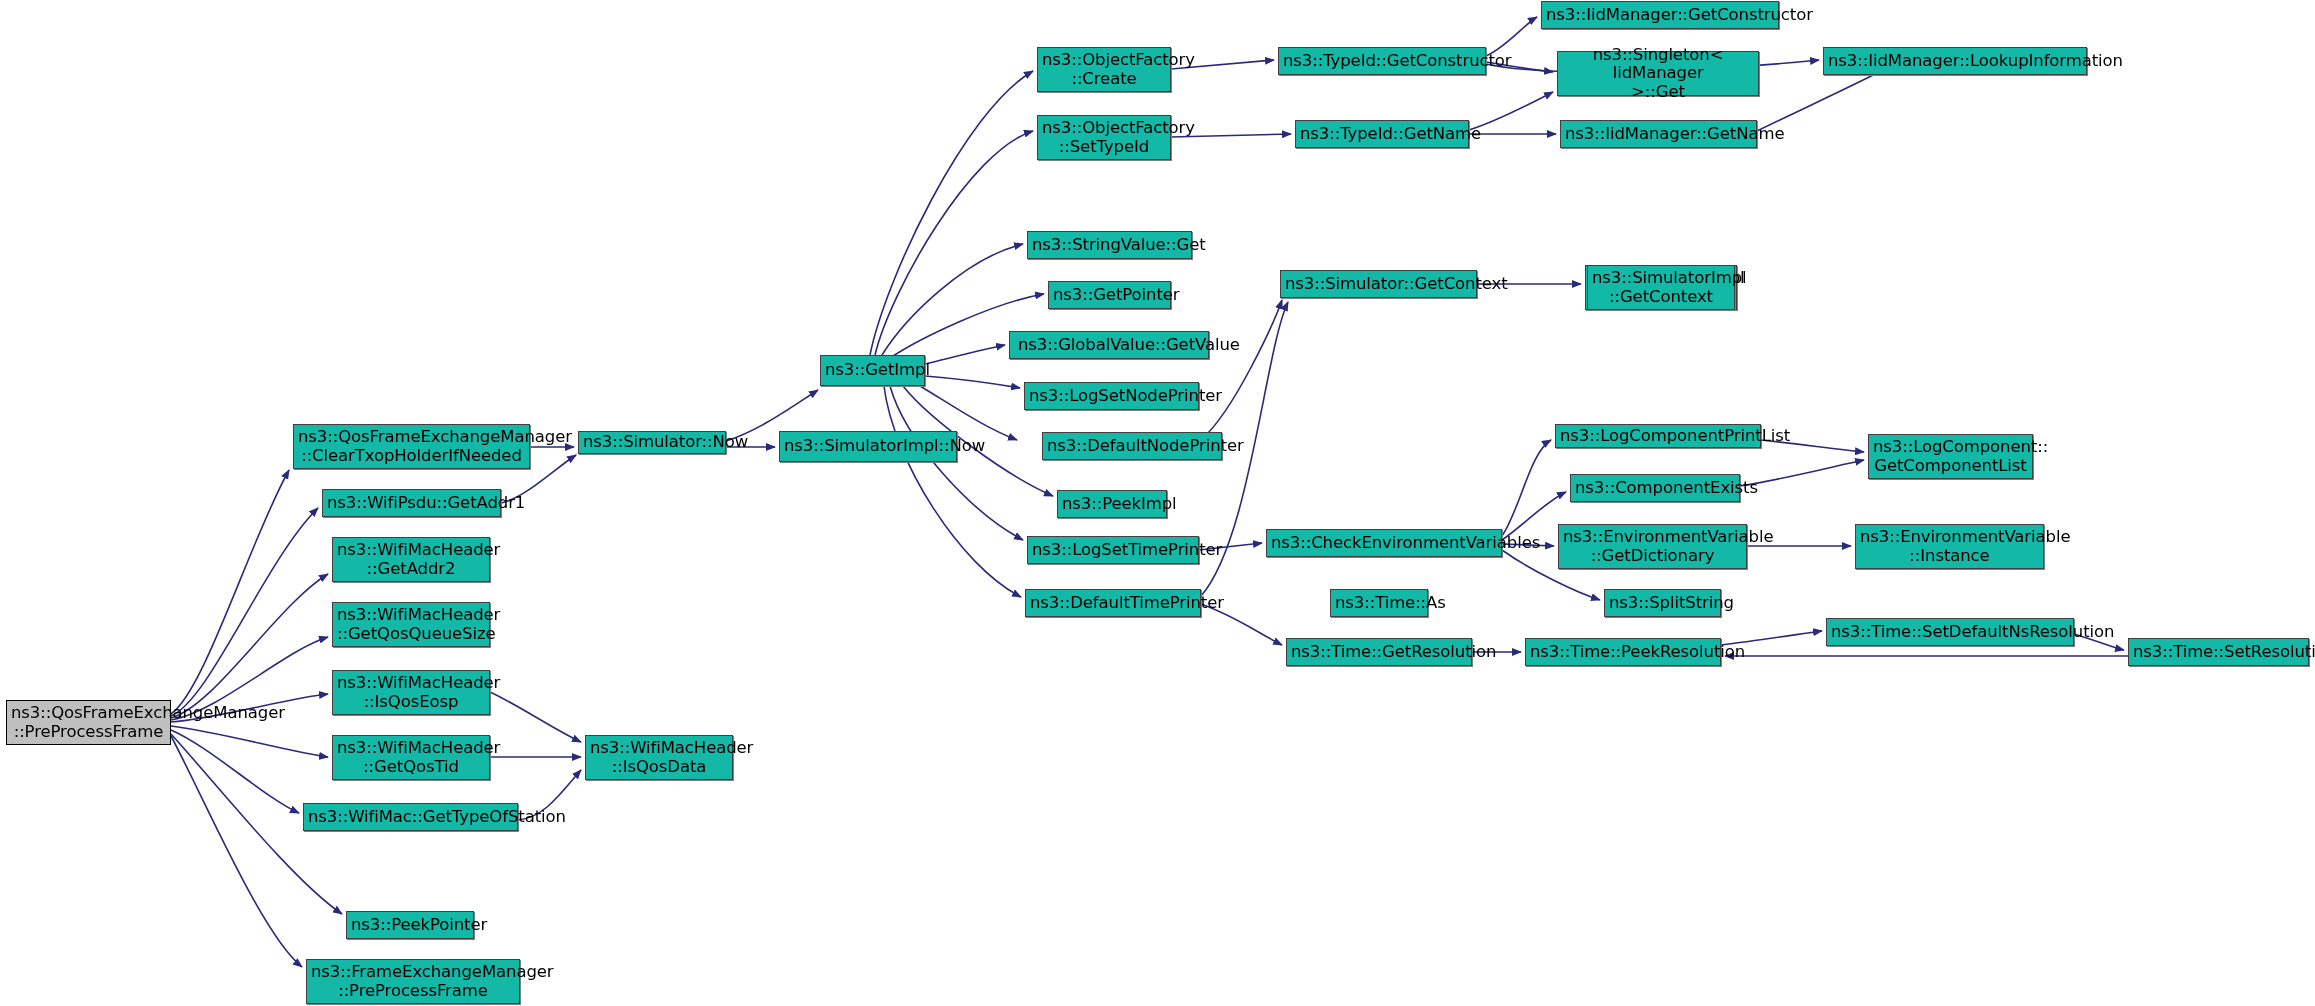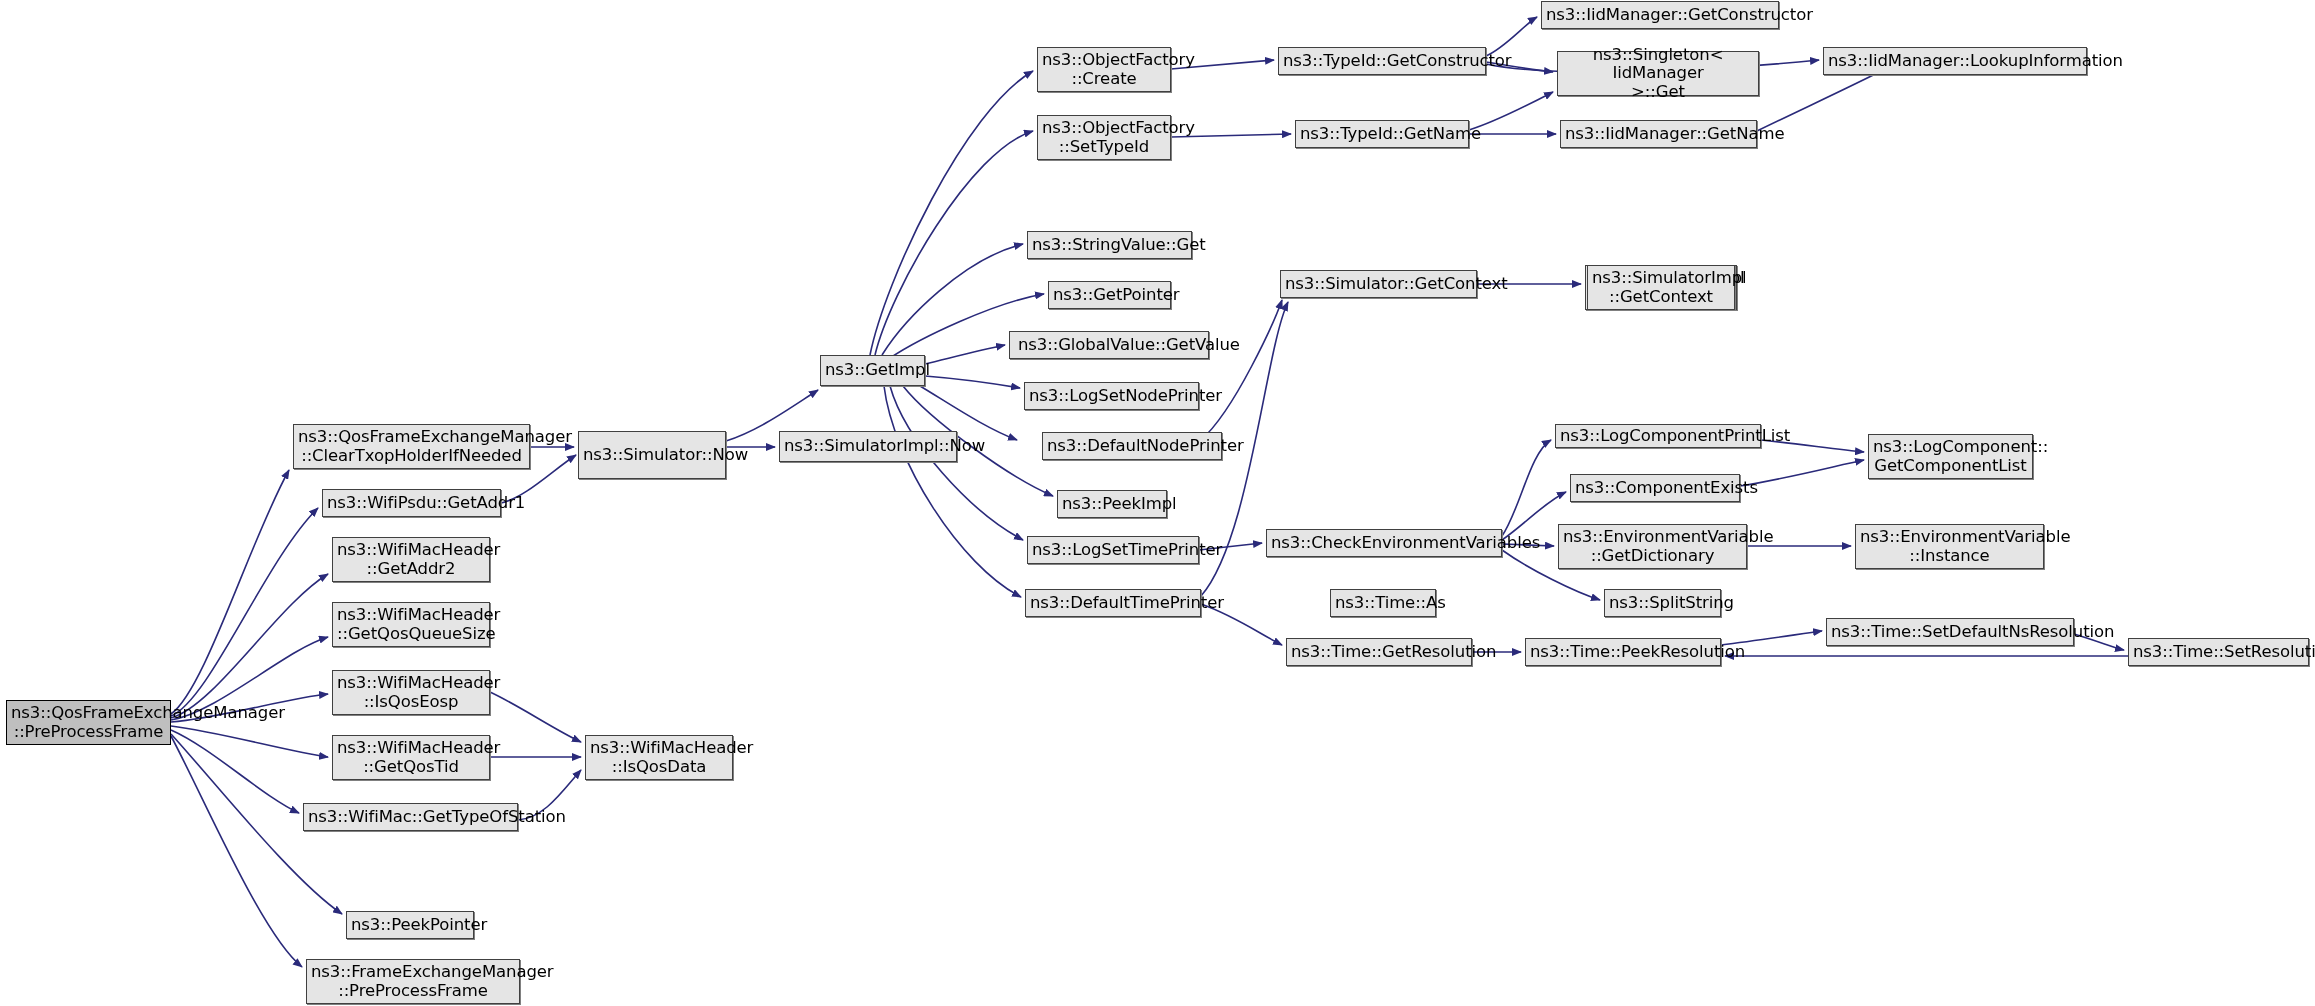--- a/index.html
+++ b/index.html
@@ -4,21 +4,21 @@
 <title>Call Graph</title>
 <style>
   html,body{margin:0;padding:0;background:#ffffff;}
   body{font-family:"DejaVu Sans","Liberation Sans",sans-serif;}
   #canvas{position:relative;width:2315px;height:1006px;background:#ffffff;overflow:hidden;}
   #edges{position:absolute;left:0;top:0;width:2315px;height:1006px;pointer-events:none;}
   .node{
     position:absolute;
     box-sizing:border-box;
     border:1px solid #404040;
-    background:#e5e5e5;
+    background:#14b8a6;
     display:flex;
     align-items:center;
     justify-content:center;
     text-align:center;
     color:#000000;
     font-size:16.5px;
     line-height:1.12;
     letter-spacing:-0.1px;
     white-space:pre-line;
     padding:0 4px;
@@ -105,42 +105,42 @@
       <div class="node" style="left: 332px; top: 602px; width: 158px; height: 45px;"><span>ns3::WifiMacHeader
 ::GetQosQueueSize</span></div>
       <div class="node" style="left: 332px; top: 670px; width: 158px; height: 45px;"><span>ns3::WifiMacHeader
 ::IsQosEosp</span></div>
       <div class="node" style="left: 332px; top: 735px; width: 158px; height: 45px;"><span>ns3::WifiMacHeader
 ::GetQosTid</span></div>
       <div class="node" style="left: 303px; top: 803px; width: 215px; height: 28px;"><span>ns3::WifiMac::GetTypeOfStation</span></div>
       <div class="node" style="left: 346px; top: 911px; width: 128px; height: 28px;"><span>ns3::PeekPointer</span></div>
       <div class="node" style="left: 306px; top: 959px; width: 214px; height: 45px;"><span>ns3::FrameExchangeManager
 ::PreProcessFrame</span></div>
-      <div class="node" style="left: 578px; top: 431px; width: 148px; height: 48px;"><span>ns3::Simulator::Now</span></div>
+      <div class="node" style="left: 578px; top: 431px; width: 148px; height: 23px;"><span>ns3::Simulator::Now</span></div>
       <div class="node" style="left: 779px; top: 431px; width: 178px; height: 31px;"><span>ns3::SimulatorImpl::Now</span></div>
       <div class="node" style="left: 585px; top: 735px; width: 148px; height: 45px;"><span>ns3::WifiMacHeader
 ::IsQosData</span></div>
       <div class="node" style="left: 820px; top: 355px; width: 105px; height: 31px;"><span>ns3::GetImpl</span></div>
       <div class="node" style="left: 1037px; top: 47px; width: 134px; height: 45px;"><span>ns3::ObjectFactory
 ::Create</span></div>
       <div class="node" style="left: 1037px; top: 115px; width: 134px; height: 45px;"><span>ns3::ObjectFactory
 ::SetTypeId</span></div>
       <div class="node" style="left: 1027px; top: 231px; width: 165px; height: 28px;"><span>ns3::StringValue::Get</span></div>
       <div class="node" style="left: 1048px; top: 281px; width: 123px; height: 28px;"><span>ns3::GetPointer</span></div>
       <div class="node" style="left: 1009px; top: 331px; width: 200px; height: 28px; padding-left: 8px;"><span>ns3::GlobalValue::GetValue</span></div>
       <div class="node" style="left: 1024px; top: 382px; width: 175px; height: 28px;"><span>ns3::LogSetNodePrinter</span></div>
       <div class="node" style="left: 1042px; top: 432px; width: 180px; height: 28px;"><span>ns3::DefaultNodePrinter</span></div>
       <div class="node" style="left: 1057px; top: 490px; width: 110px; height: 28px;"><span>ns3::PeekImpl</span></div>
       <div class="node" style="left: 1027px; top: 536px; width: 172px; height: 28px;"><span>ns3::LogSetTimePrinter</span></div>
       <div class="node" style="left: 1025px; top: 589px; width: 176px; height: 28px;"><span>ns3::DefaultTimePrinter</span></div>
       <div class="node" style="left: 1278px; top: 47px; width: 208px; height: 28px;"><span>ns3::TypeId::GetConstructor</span></div>
       <div class="node" style="left: 1295px; top: 120px; width: 174px; height: 28px;"><span>ns3::TypeId::GetName</span></div>
       <div class="node" style="left: 1280px; top: 270px; width: 197px; height: 28px;"><span>ns3::Simulator::GetContext</span></div>
       <div class="node" style="left: 1266px; top: 529px; width: 236px; height: 28px;"><span>ns3::CheckEnvironmentVariables</span></div>
-      <div class="node" style="left: 1330px; top: 589px; width: 106px; height: 28px;"><span>ns3::Time::As</span></div>
+      <div class="node" style="left: 1330px; top: 589px; width: 98px; height: 28px;"><span>ns3::Time::As</span></div>
       <div class="node" style="left: 1286px; top: 638px; width: 186px; height: 28px;"><span>ns3::Time::GetResolution</span></div>
       <div class="node" style="left: 1541px; top: 1px; width: 238px; height: 28px;"><span>ns3::IidManager::GetConstructor</span></div>
       <div class="node" style="left: 1557px; top: 51px; width: 202px; height: 45px;"><span>ns3::Singleton&lt; IidManager
 &gt;::Get</span></div>
       <div class="node" style="left: 1560px; top: 120px; width: 197px; height: 28px;"><span>ns3::IidManager::GetName</span></div>
       <div class="node" style="left: 1585px; top: 265px; width: 152px; height: 45px;"><span>ns3::SimulatorImpl
 ::GetContext</span></div>
       <div class="node" style="left: 1555px; top: 424px; width: 206px; height: 24px;"><span>ns3::LogComponentPrintList</span></div>
       <div class="node" style="left: 1570px; top: 474px; width: 170px; height: 28px;"><span>ns3::ComponentExists</span></div>
       <div class="node" style="left: 1558px; top: 524px; width: 189px; height: 45px;"><span>ns3::EnvironmentVariable

